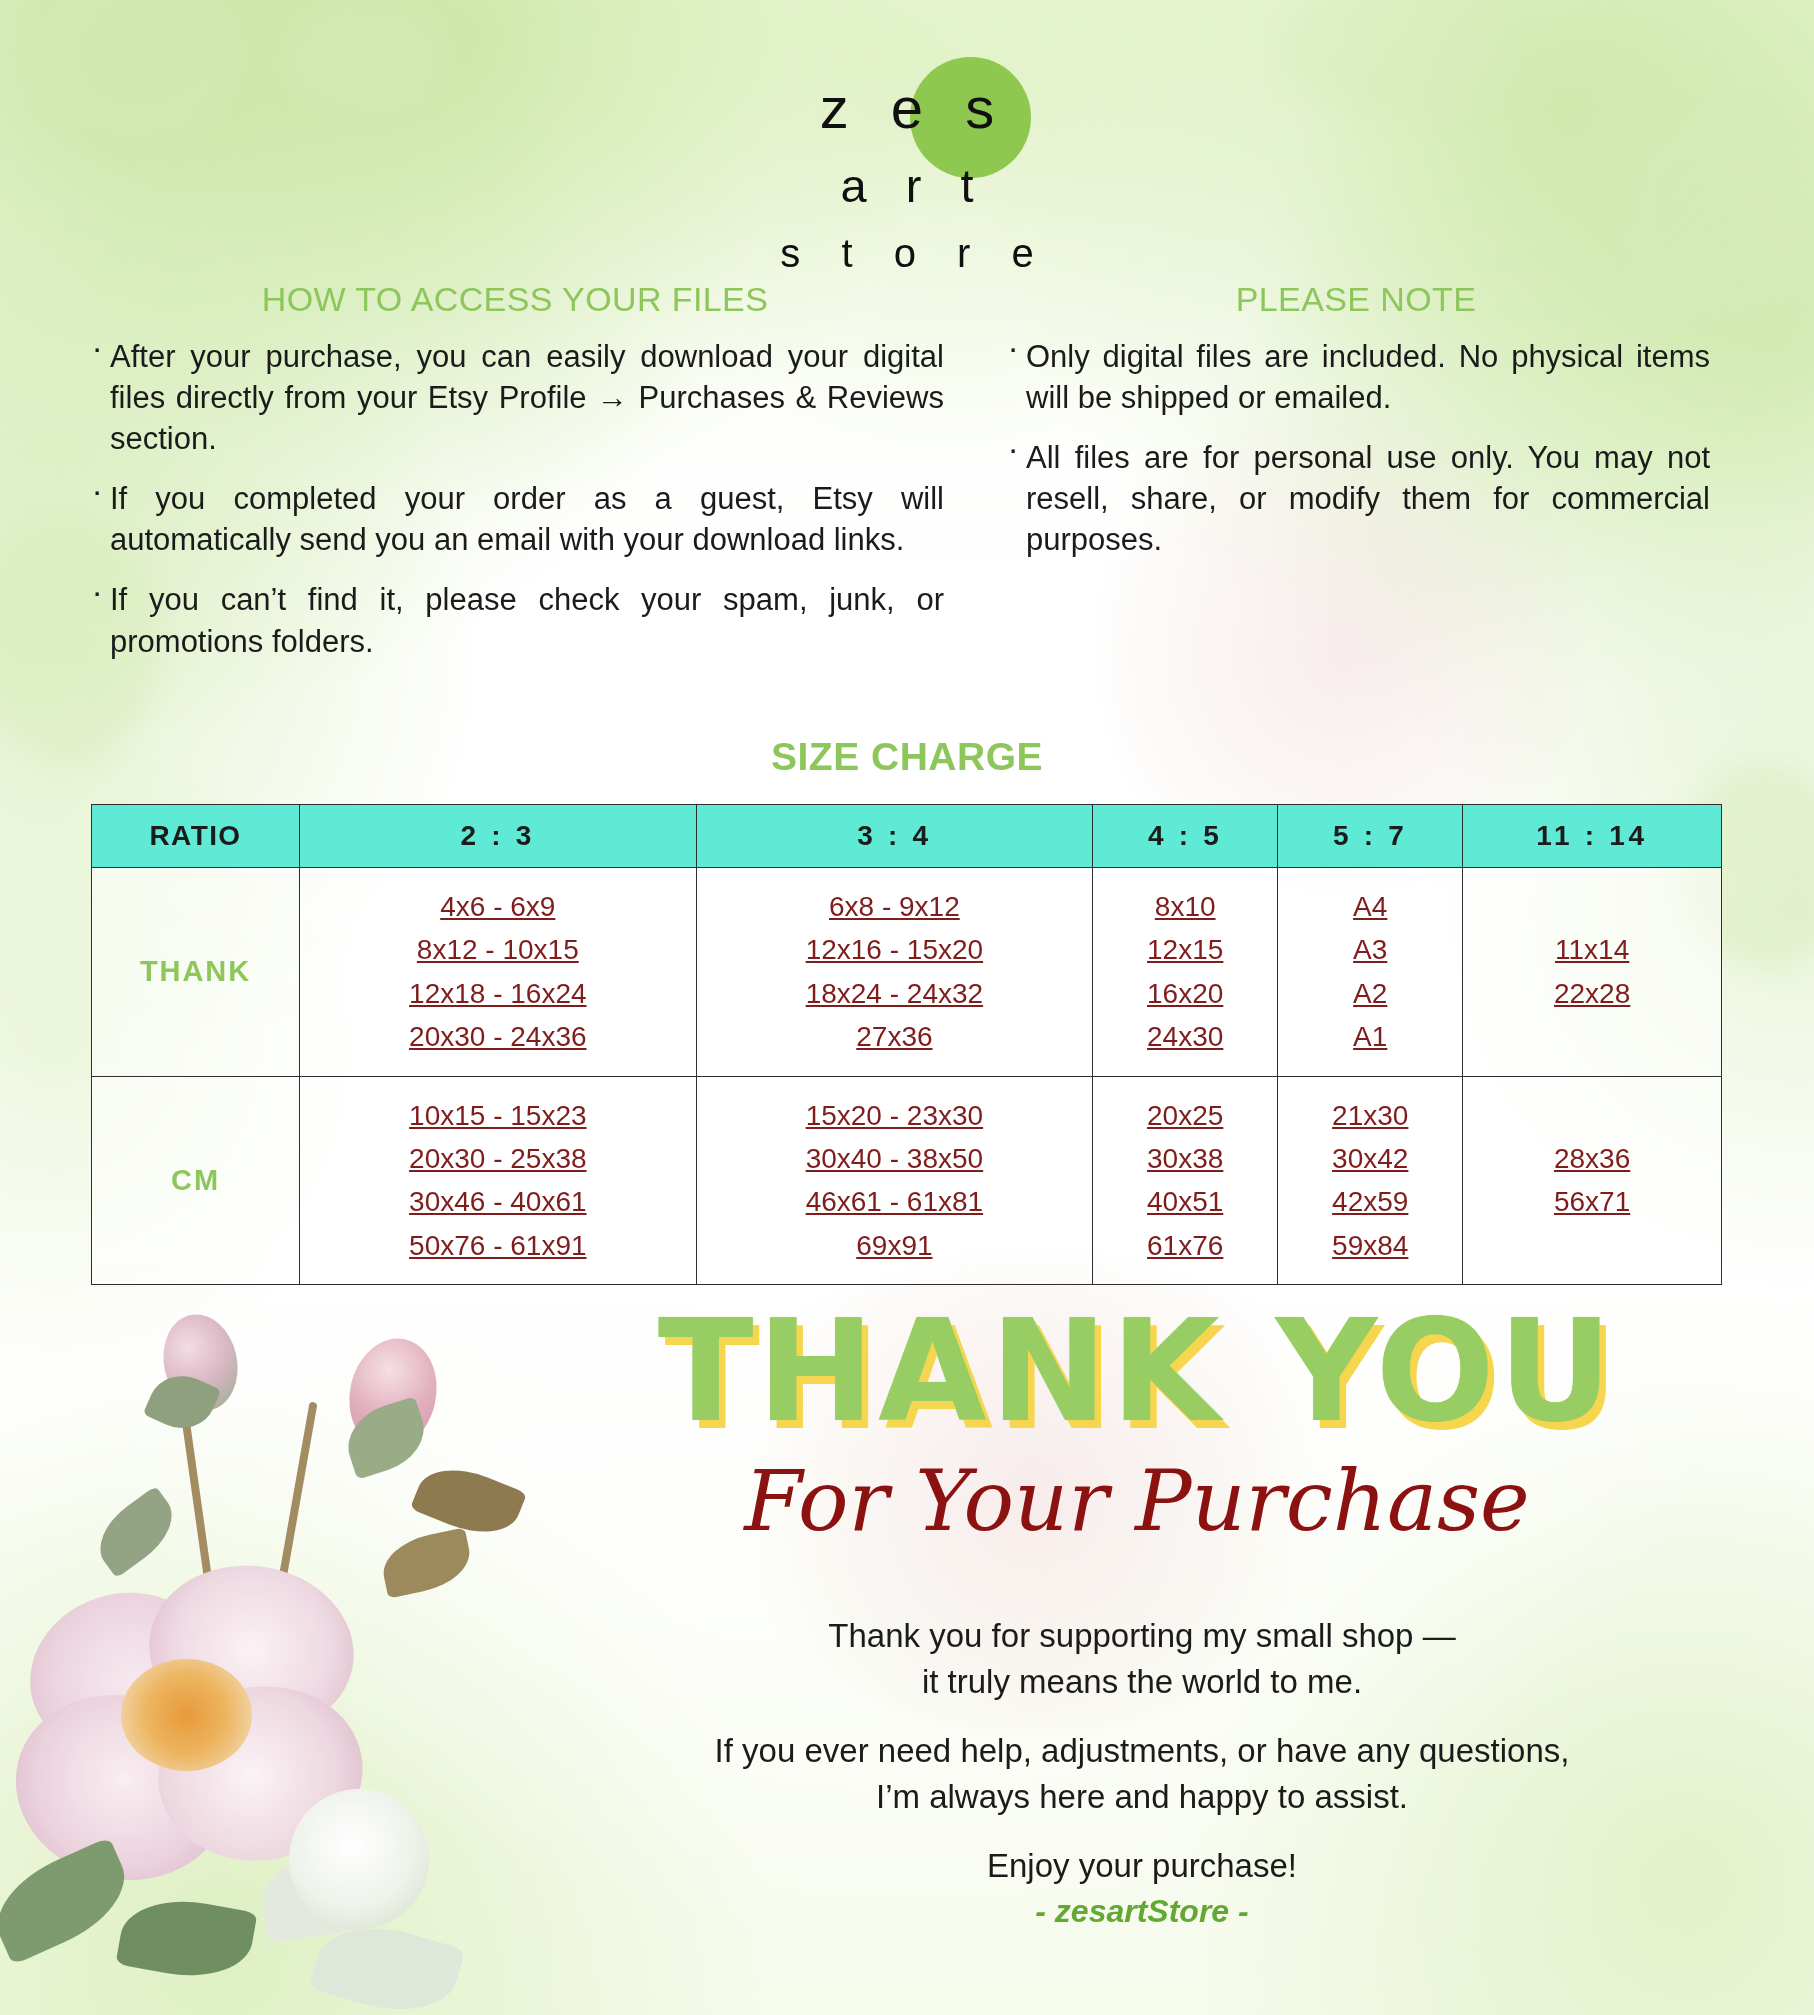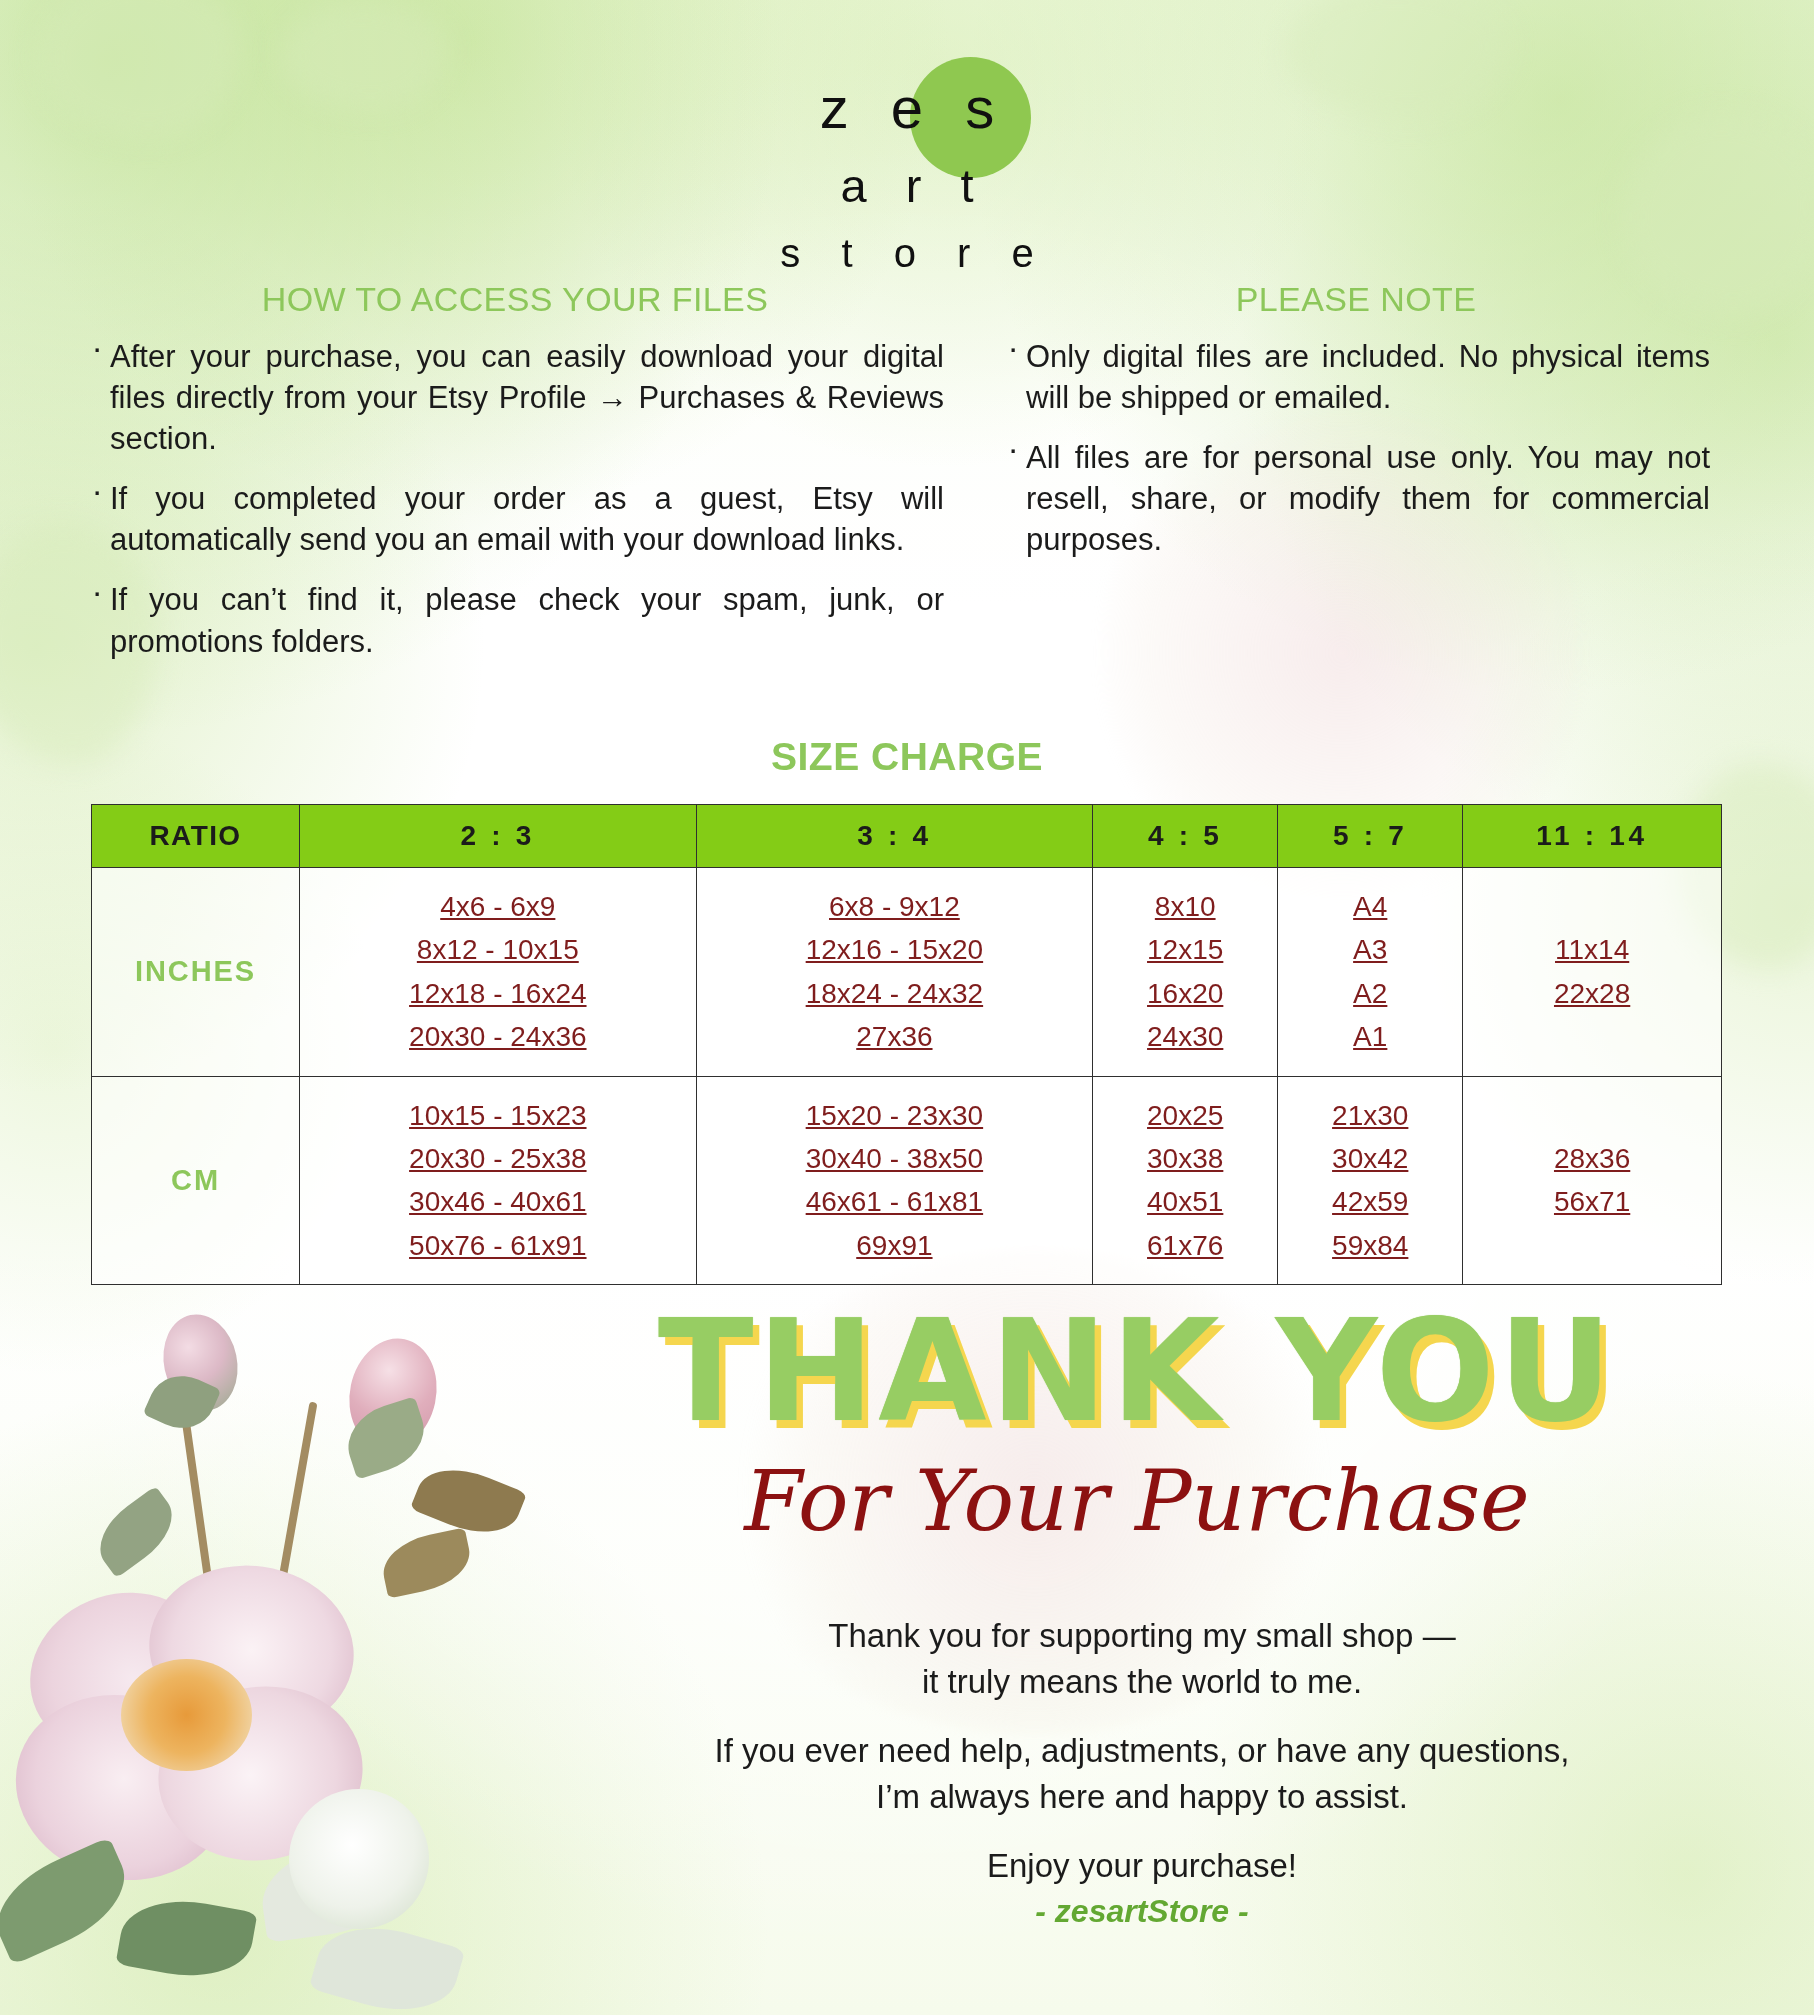--- a/index.html
+++ b/index.html
@@ -145,21 +145,21 @@
     border-collapse: collapse;
     background: rgba(255,255,255,0.55);
   }
   table.size-table th,
   table.size-table td {
     border: 1.9px solid #2f2f2f;
     text-align: center;
     vertical-align: middle;
   }
   table.size-table thead th {
-    background: #84cc16;
+    background: #5eead4;
     color: #1b1b1b;
     font-size: 28px;
     font-weight: bold;
     letter-spacing: 3.7px;
     padding: 15px 5.6px;
   }
   table.size-table thead th.ratio-head { letter-spacing: 1.4px; }
   td.unit-cell {
     width: 205px;
     color: #8dc75b;
@@ -308,21 +308,21 @@
       <th class="ratio-head">RATIO</th>
       <th>2 : 3</th>
       <th>3 : 4</th>
       <th>4 : 5</th>
       <th>5 : 7</th>
       <th>11 : 14</th>
     </tr>
   </thead>
   <tbody>
     <tr>
-      <td class="unit-cell">INCHES</td>
+      <td class="unit-cell">THANK</td>
       <td class="sizes" style="white-space:pre-line">4x6  -  6x9
 8x12  -  10x15
 12x18  -  16x24
 20x30  -  24x36</td>
       <td class="sizes" style="white-space:pre-line">6x8  -  9x12
 12x16  -  15x20
 18x24  -  24x32
 27x36</td>
       <td class="sizes" style="white-space:pre-line">8x10
 12x15

